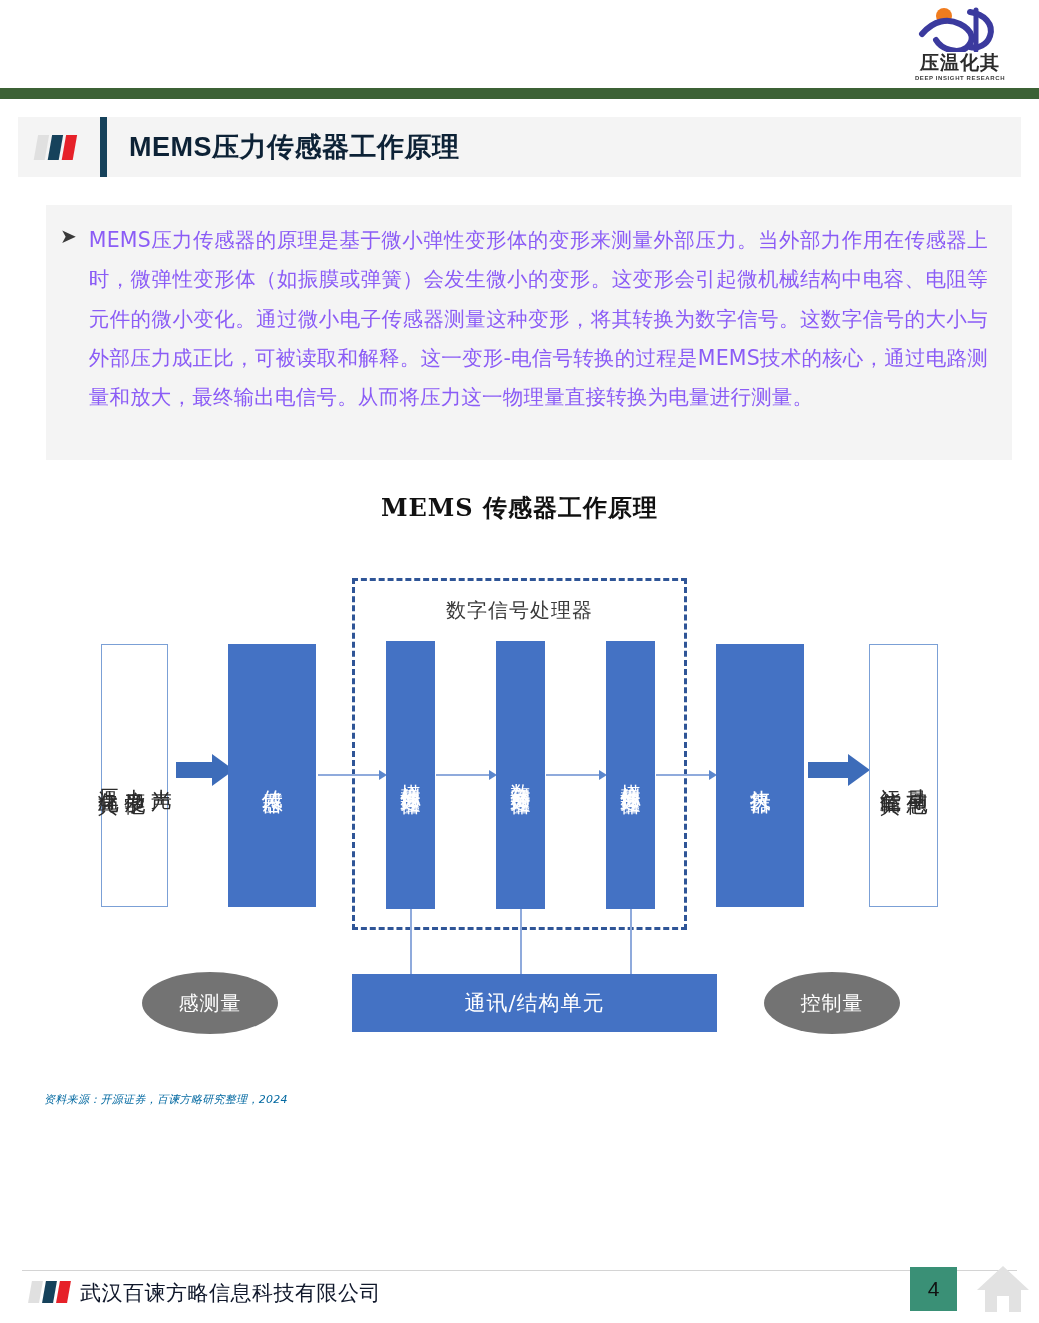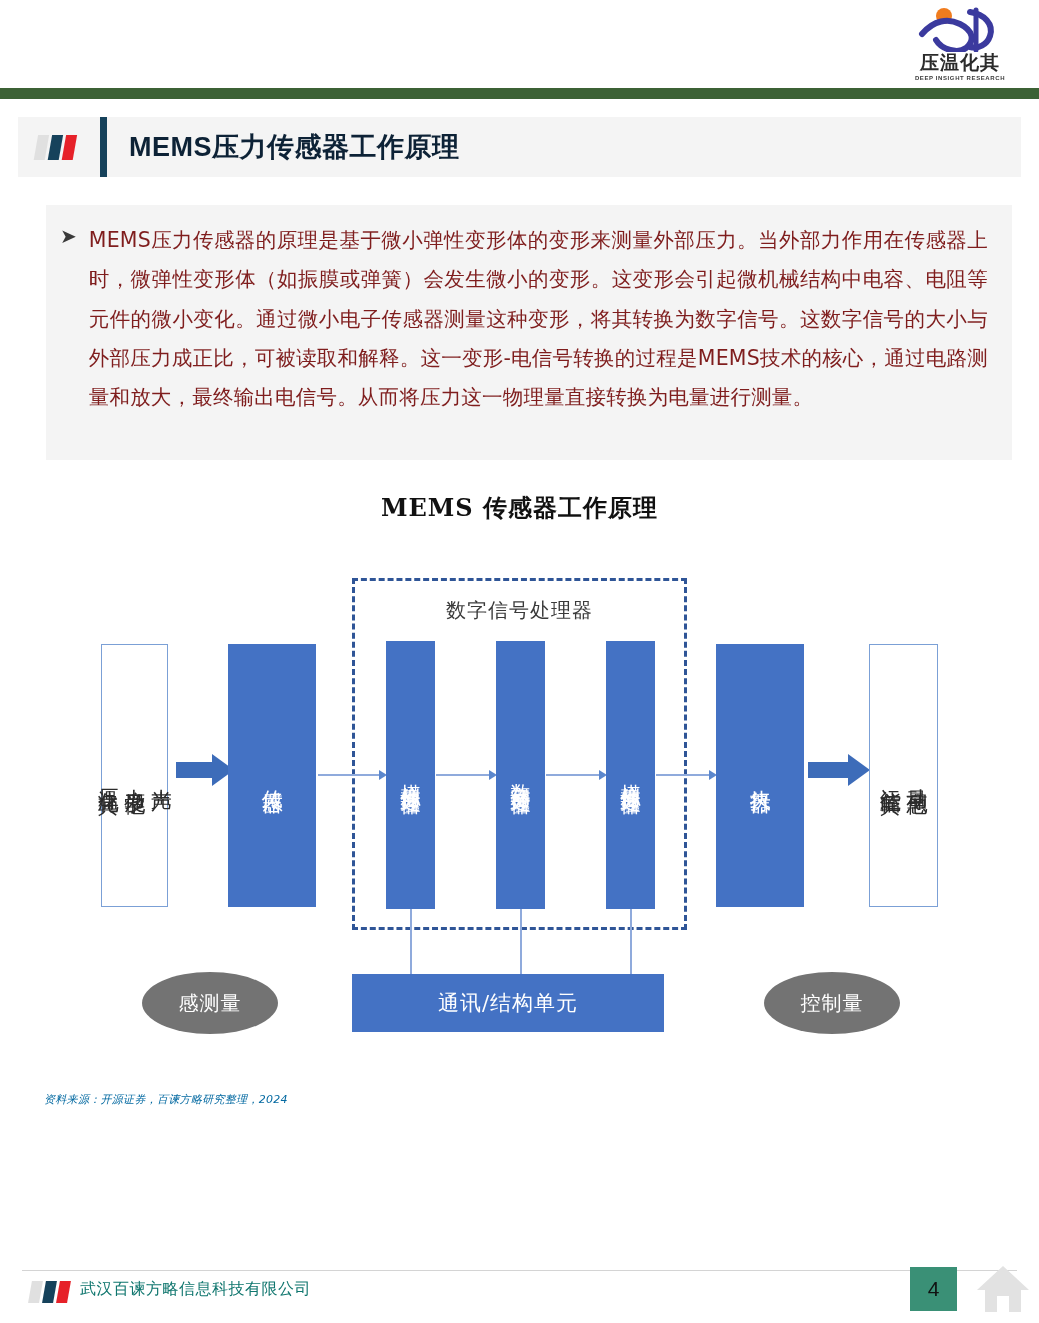--- a/index.html
+++ b/index.html
@@ -30,21 +30,21 @@
   .flagbar i { display: block; width: 11px; height: 25px; margin-right: 3px; }
   .f1 { background: #e0e0e0; } .f2 { background: #16425b; } .f3 { background: #e62129; }
   .sec-div { width: 7px; height: 60px; background: #16425b; margin-left: 22px; }
   .sec-title { font-family: "Liberation Sans", "DejaVu Sans", sans-serif; font-weight: 700;
                font-size: 27px; color: #0d2236; margin-left: 22px; letter-spacing: .5px; }
 
   
   .para-panel { position: absolute; left: 46px; top: 205px; width: 966px; height: 255px; background: #f4f4f4; }
   .para-row { display: flex; padding: 16px 24px 0 14px; }
   .bullet { font-size: 20px; color: #3a3a3a; line-height: 1.55; margin-right: 12px; flex: none; }
-  .para-text { font-family: "DejaVu Sans", sans-serif; font-size: 20.5px; color: #7f1d1d;
+  .para-text { font-family: "DejaVu Sans", sans-serif; font-size: 20.5px; color: #8b5cf6;
                line-height: 1.92; text-align: justify; letter-spacing: .2px; }
 
   
   .fig-title { position: absolute; left: 0; top: 492px; width: 1039px; text-align: center;
                font-family: "DejaVu Serif", "Liberation Serif", serif; font-weight: 700;
                font-size: 24px; color: #111; letter-spacing: 1px; }
 
   .diagram { position: absolute; left: 0; top: 555px; width: 1039px; height: 510px; }
 
   
@@ -95,21 +95,21 @@
   
   .source { position: absolute; left: 44px; top: 1092px; font-family: "DejaVu Sans", sans-serif;
             font-style: italic; font-size: 11px; color: #0369a1; letter-spacing: .3px; }
 
   
   .foot-rule { position: absolute; left: 22px; top: 1270px; width: 995px; height: 1px; background: #d4d4d4; }
   .foot-flag { position: absolute; left: 30px; top: 1281px; display: flex; height: 22px;
                align-items: center; transform: skewX(-10deg); }
   .foot-flag i { display: block; width: 11px; height: 22px; margin-right: 3px; }
   .foot-name { position: absolute; left: 80px; top: 1279px; font-family: "DejaVu Sans", sans-serif;
-               font-size: 16px; color: #0f766e; letter-spacing: .5px; }
+               font-size: 21px; color: #0f172a; letter-spacing: .5px; }
   .pagenum { position: absolute; left: 910px; top: 1267px; width: 47px; height: 44px; background: #3a9076;
              display: flex; align-items: center; justify-content: center;
              font-family: "Liberation Sans", sans-serif; font-size: 21px; color: #111; }
   .house { position: absolute; left: 975px; top: 1262px; width: 56px; height: 52px; }
 </style>
 </head>
 <body>
 
 <div class="page">
 
@@ -213,21 +213,21 @@
     <div class="vline" style="left:520px;top:354px;height:69px;"></div>
     <div class="vhead" style="left:515px;top:420px;"></div>
 
     <div class="vline" style="left:630px;top:354px;height:69px;"></div>
     <div class="vhead" style="left:625px;top:420px;"></div>
 
     <div class="ellipse" style="left:142px;top:417px;width:136px;height:62px;">
       <span>感测量</span>
     </div>
 
-    <div class="commbox" style="left:352px;top:419px;width:312px;height:58px;">
+    <div class="commbox" style="left:352px;top:419px;width:365px;height:58px;">
       <span>通讯/结构单元</span>
     </div>
 
     <div class="ellipse" style="left:764px;top:417px;width:136px;height:62px;">
       <span>控制量</span>
     </div>
   </div>
 
   <div class="source">资料来源：开源证券，百谏方略研究整理，2024</div>
 

